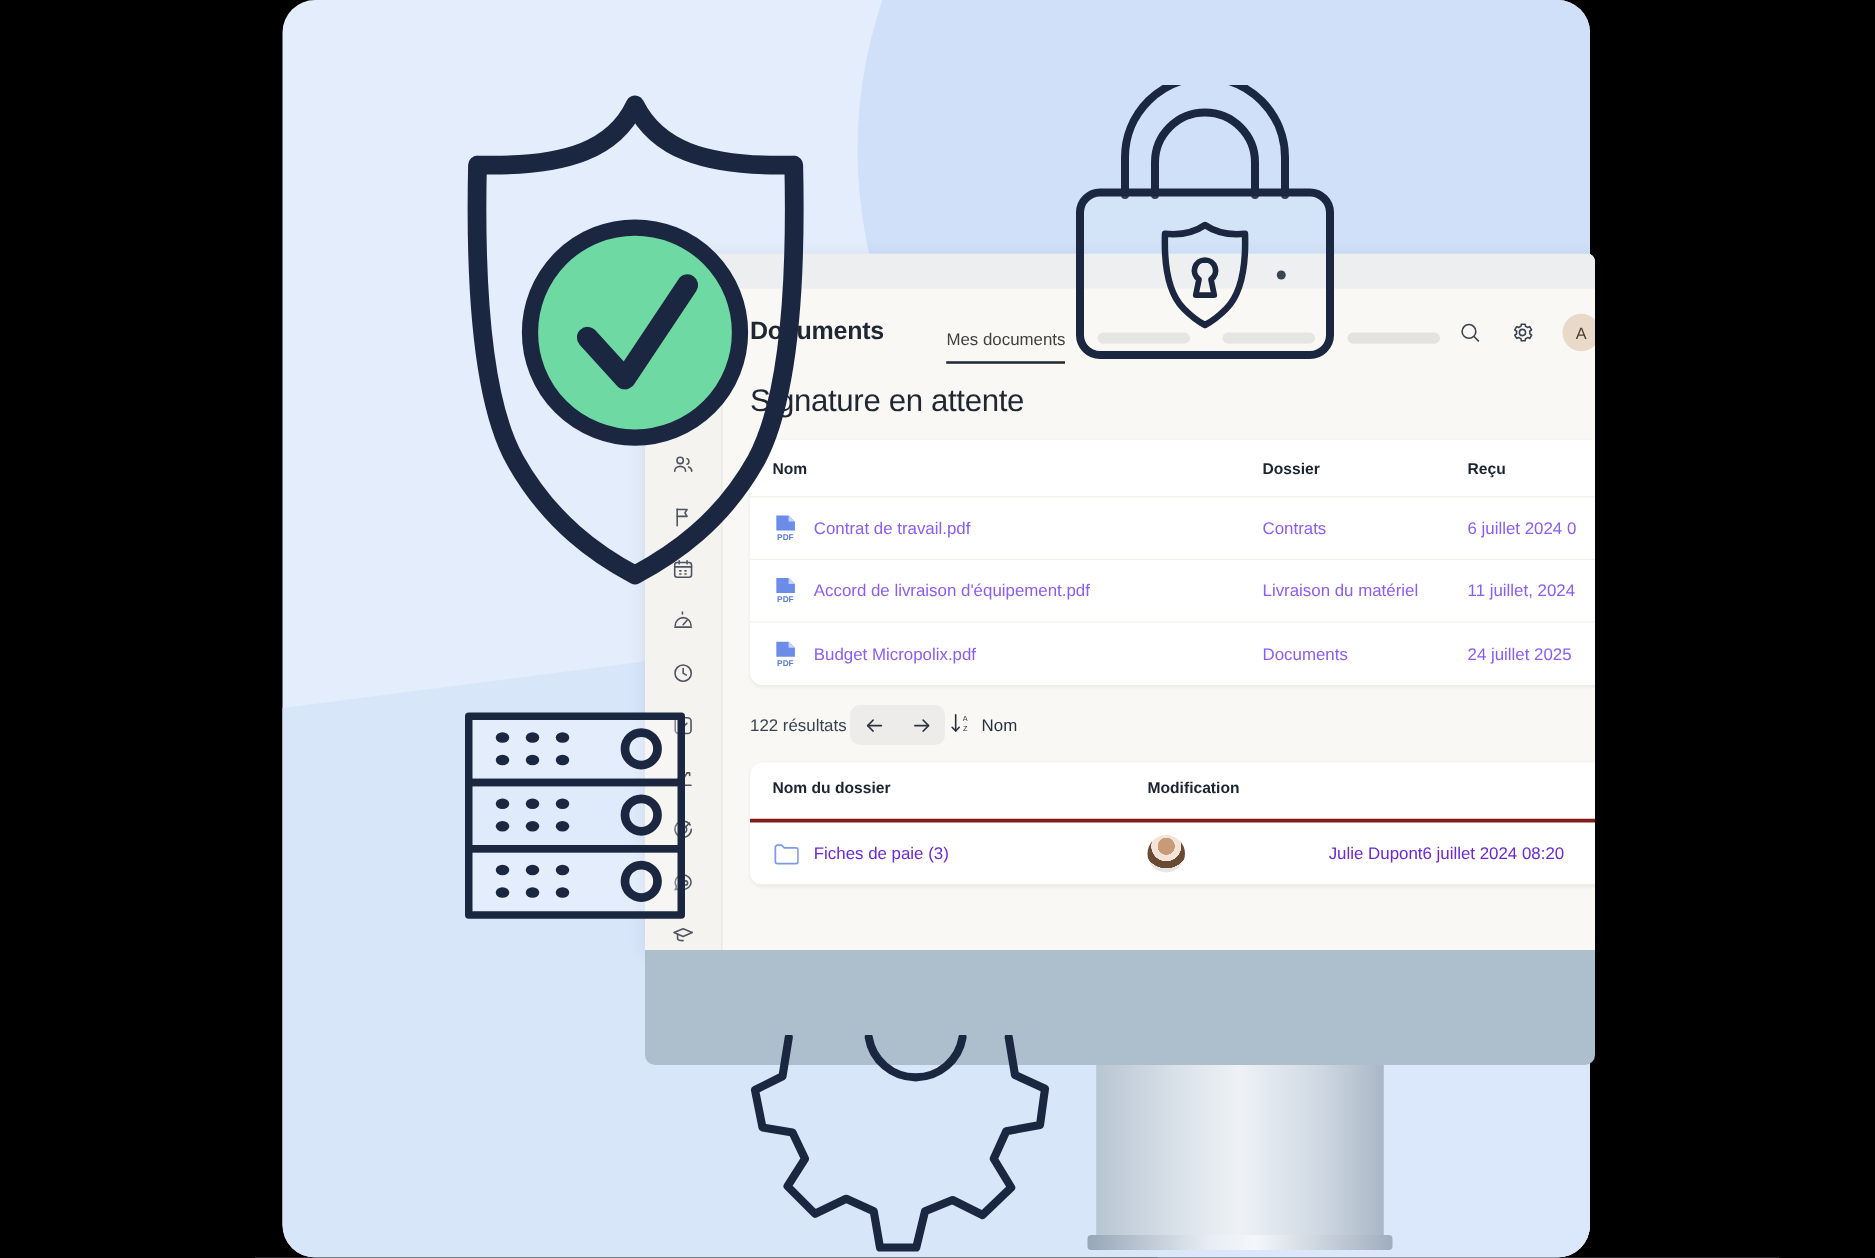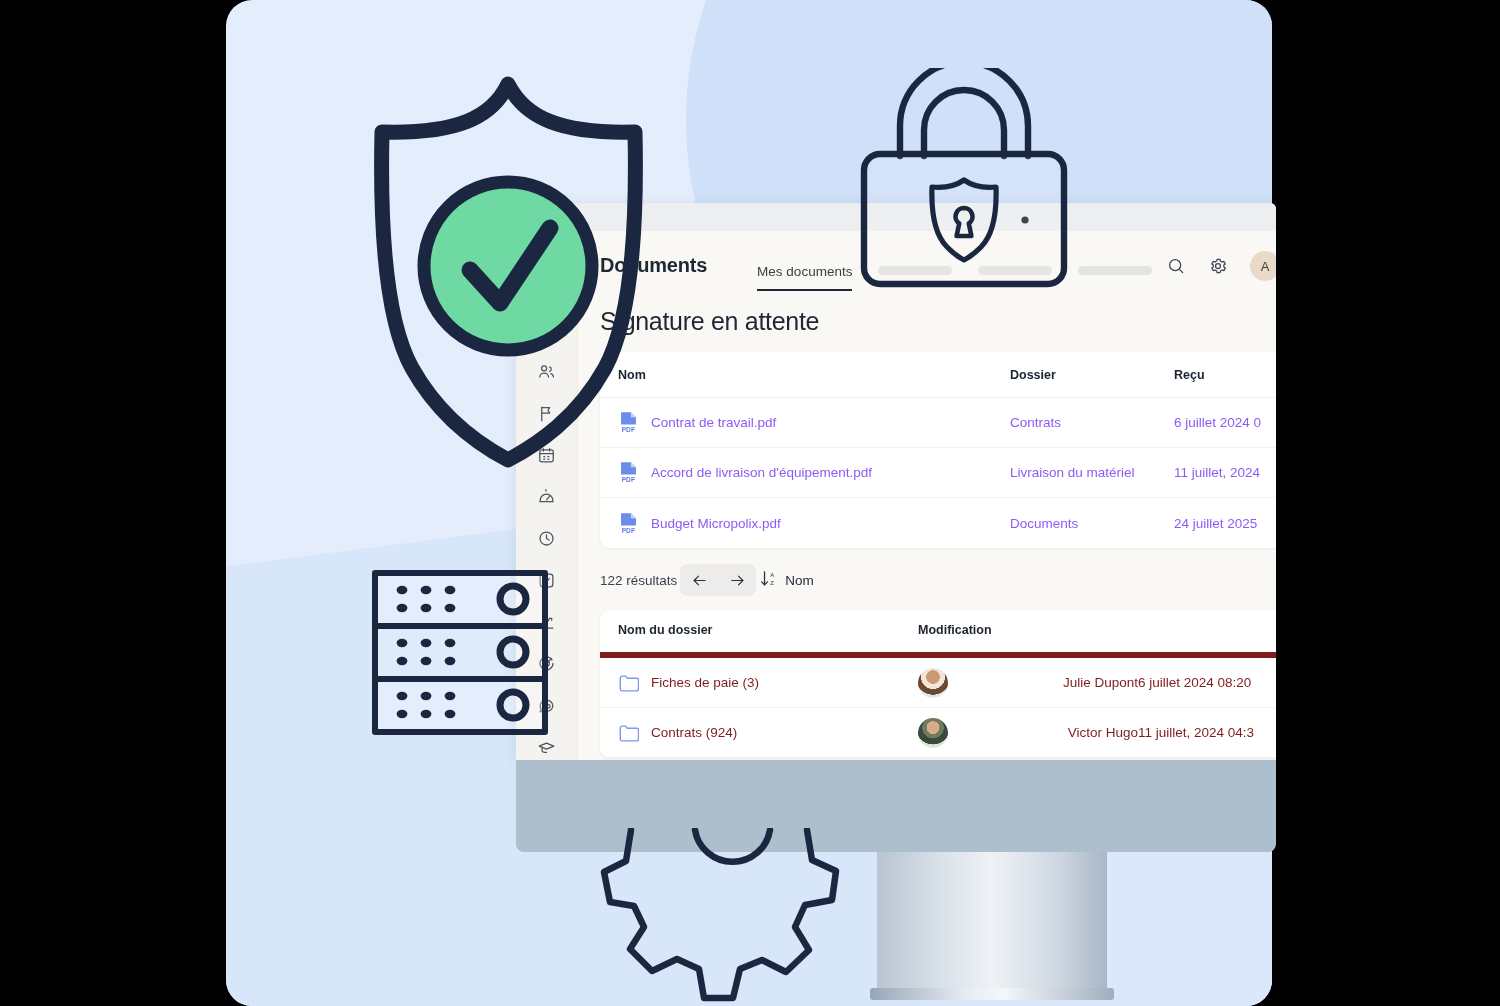--- a/index.html
+++ b/index.html
@@ -141,28 +141,28 @@
     width:38px; height:32px; display:flex; align-items:center; justify-content:center;
     color:#2b3341;
   }
   .pg-btn svg{ width:17px; height:17px; }
   .sort{ display:flex; align-items:center; gap:7px; color:#26303d; font-size:13.5px; }
   .sort svg{ width:19px; height:19px; }
 
   .thead2{
     display:flex; align-items:flex-start; padding:12px 18px 10px 18px;
     font-size:12.5px; color:#1c2430; font-weight:600; line-height:1.35;
-    border-bottom:6px solid #7f1d1d; min-height:48px;
+    border-bottom:3px solid #7f1d1d; min-height:48px;
   }
   .c2-name{ flex:0 0 300px; }
   .c2-by{ flex:0 0 220px; }
   .c2-mod{ flex:1; }
   .trow2{
     display:flex; align-items:center; height:50px; padding:0 18px;
-    font-size:13.5px; color:#7f1d1d; border-bottom:1px solid #f2f1ed;
+    font-size:13.5px; color:#6d28d9; border-bottom:1px solid #f2f1ed;
   }
   .folder-ic{ width:21px; height:19px; flex:none; margin-right:12px; }
   .avatar{
     width:30px; height:30px; border-radius:50%; margin-right:11px; flex:none;
     background:#e7e2da; overflow:hidden; position:relative;
   }
   .av-julie{ background:radial-gradient(circle at 50% 30%, #c79a78 0 26%, #f3e4d6 27% 46%, #6b4a33 47% 68%, #e8e6e4 69%); }
   .av-victor{ background:radial-gradient(circle at 50% 32%, #d8ab8a 0 25%, #6d7b5e 26% 42%, #3c4a3c 43% 66%, #dfe5db 67%); }
   .row-name{ display:flex; align-items:center; flex:0 0 300px; }
   .row-by{ display:flex; align-items:center; flex:0 0 220px;justify-content:space-between; }
@@ -389,35 +389,20 @@
               </span>
               <span>Fiches de paie (3)</span>
             </div>
             <div class="row-by">
               <span class="avatar av-julie"></span>
               <span>Julie Dupont</span>
             </div>
             <div class="row-mod">6 juillet 2024 08:20</div>
           </div>
 
-          <div class="trow2">
-            <div class="row-name">
-              <span class="folder-ic">
-                <svg viewBox="0 0 24 22" fill="none" stroke="#7d9ae8" stroke-width="1.6" stroke-linejoin="round">
-                    <path d="M2.6 5.6a2 2 0 0 1 2-2h4l2 2.4h10.8a2 2 0 0 1 2 2v10.4a2 2 0 0 1-2 2H4.6a2 2 0 0 1-2-2Z"></path>
-                  </svg>
-              </span>
-              <span>Contrats (924)</span>
-            </div>
-            <div class="row-by">
-              <span class="avatar av-victor"></span>
-              <span>Victor Hugo</span>
-            </div>
-            <div class="row-mod">11 juillet, 2024 04:3</div>
-          </div>
         </div>
 
       </div>
     </div>
   </div>
 
   <div class="monitor-chin"></div>
 
   <div class="doodle" id="gear">
     <svg viewBox="0 0 264 180" fill="none" stroke="#1b2740" stroke-width="6.5" stroke-linejoin="round" stroke-linecap="round">

